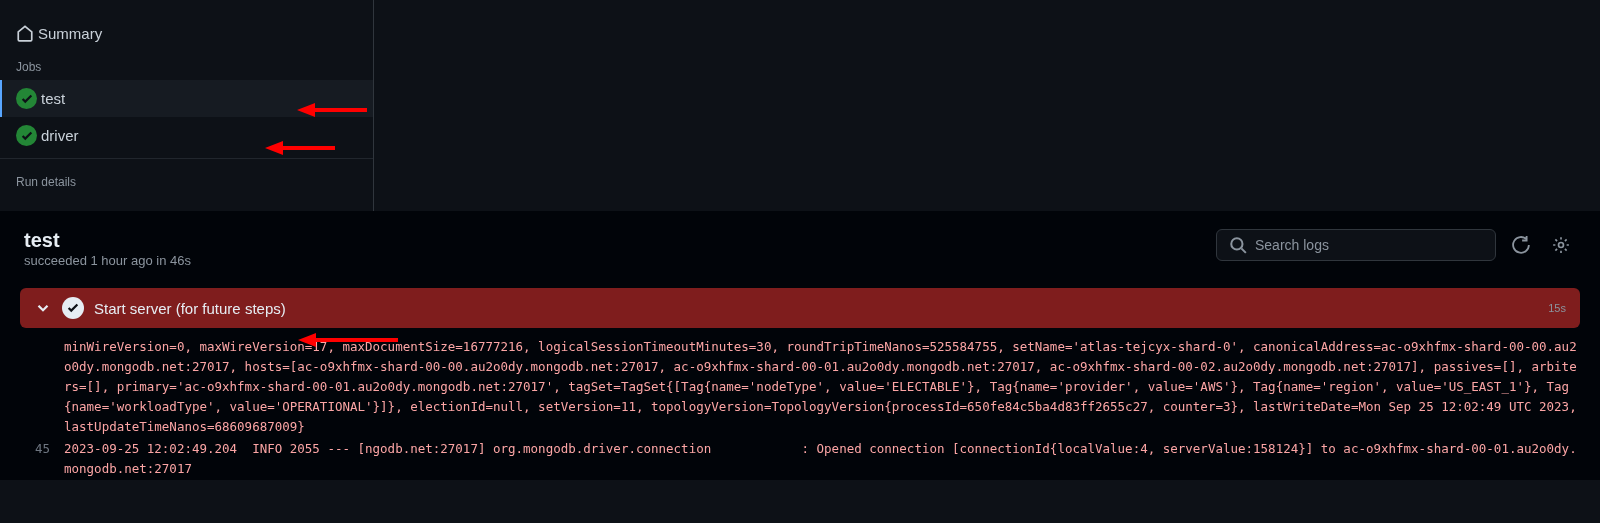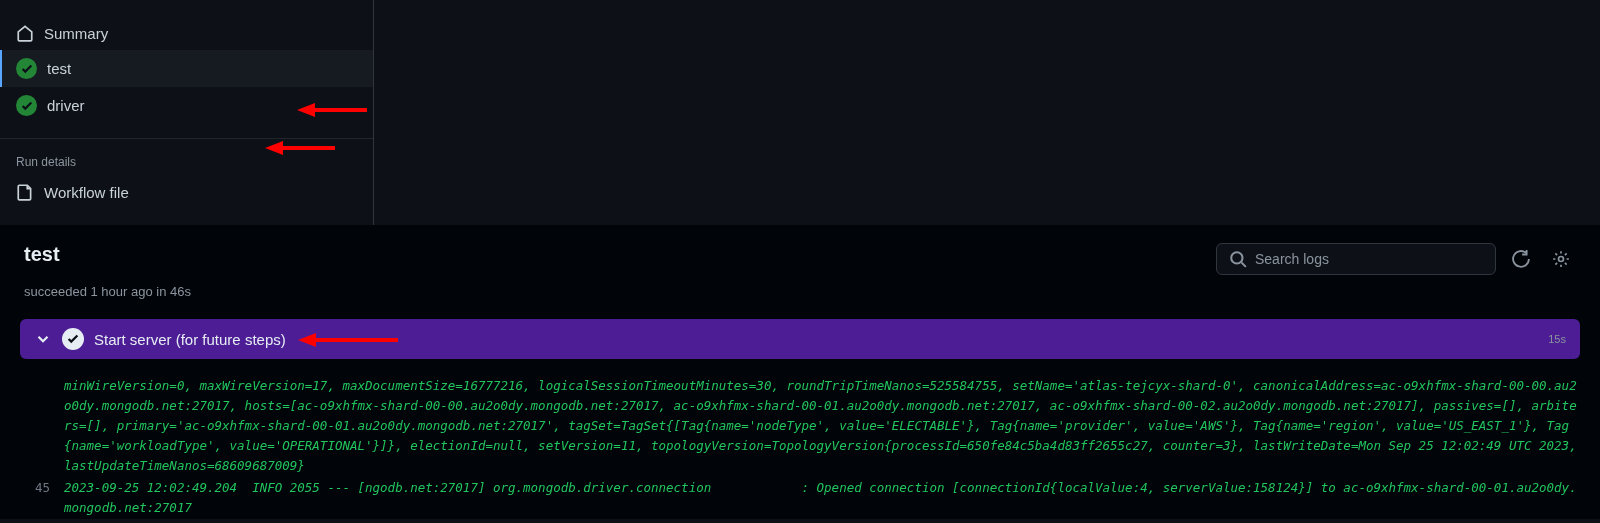--- a/index.html
+++ b/index.html
@@ -18,21 +18,21 @@
       border-right: 1px solid #30363d;
       padding: 16px 0;
       flex-shrink: 0;
     }
     .sidebar-row {
       display: flex;
       align-items: center;
       padding: 8px 16px;
       font-size: 15px;
       color: #c9d1d9;
-      gap: 10px;
+      gap: 4px;
     }
     .sidebar-row.selected {
       background: #161b22;
     }
     .sidebar-heading {
       font-size: 12px;
       color: #8b949e;
       padding: 10px 16px 6px;
     }
     .icon {
@@ -63,21 +63,21 @@
       min-width: 0;
     }
     .main-header {
       padding: 18px 24px 10px;
       display: flex;
       justify-content: space-between;
       align-items: flex-start;
       gap: 16px;
     }
     .title { font-size: 20px; font-weight: 600; color: #e6edf3; }
-    .subtitle { font-size: 13px; color: #8b949e; margin-top: 18px; }
+    .subtitle { font-size: 13px; color: #8b949e; margin-top: 1px; }
     .header-actions { display: flex; align-items: center; gap: 10px; }
     .search-wrap {
       display: flex;
       align-items: center;
       background: #0d1117;
       border: 1px solid #30363d;
       border-radius: 6px;
       padding: 6px 12px;
       width: 280px;
       gap: 8px;
@@ -97,23 +97,23 @@
       border: none;
       background: transparent;
       border-radius: 6px;
       display: flex;
       align-items: center;
       justify-content: center;
       color: #8b949e;
       cursor: pointer;
     }
     .step-header {
-      background: #4c1d95;
+      background: #7f1d1d;
       border-radius: 6px;
-      margin: 10px 20px 12px;
+      margin: 10px 20px 4px;
       display: flex;
       align-items: center;
       padding: 9px 14px;
       gap: 10px;
       font-size: 15px;
       color: #e6edf3;
     }
     .step-check {
       width: 22px;
       height: 22px;
@@ -141,21 +141,21 @@
       word-break: break-all;
     }
     .log-num {
       width: 44px;
       color: #6e7681;
       text-align: right;
       padding-right: 14px;
       flex-shrink: 0;
       user-select: none;
     }
-    .log-text { flex: 1; color: #22c55e; font-style: italic; }
+    .log-text { flex: 1; color: #fca5a5; }
     .arrow {
       position: absolute;
       z-index: 100;
       pointer-events: none;
     }
     .arrow svg { display: block; }
     .page-wrap { position: relative; width: 1600px; height: 523px; }
   </style>
 </head>
 <body>
@@ -164,49 +164,41 @@
 <div class="sidebar">
   <div class="sidebar-row">
     <span class="icon">
       <svg viewBox="0 0 16 16" fill="none" stroke="#c9d1d9" stroke-width="1.5">
             <path d="M2 7l6-5 6 5v7a1 1 0 0 1-1 1H3a1 1 0 0 1-1-1V7z"></path>
           </svg>
     </span>
     <span>Summary</span>
   </div>
 
+  <div class="sidebar-heading">Jobs</div>
 
   <div class="sidebar-row selected" style="border-left:2px solid #58a6ff;padding-left:14px;">
     <span class="check-badge">
       <svg viewBox="0 0 16 16" fill="none" stroke="#0d1117" stroke-width="2.5">
             <path d="M3 8l3 3 7-7"></path>
           </svg>
     </span>
     <span>test</span>
   </div>
   <div class="sidebar-row">
     <span class="check-badge">
       <svg viewBox="0 0 16 16" fill="none" stroke="#0d1117" stroke-width="2.5">
             <path d="M3 8l3 3 7-7"></path>
           </svg>
     </span>
     <span>driver</span>
   </div>
 
-  <div class="sidebar-heading" style="margin-top:14px;border-top:1px solid #21262d;padding-top:16px;">Run details</div>
-
-  <div class="sidebar-row">
-    <span class="icon">
-      <svg viewBox="0 0 16 16" fill="none" stroke="#c9d1d9" stroke-width="1.5">
-            <path d="M3 2h7l3 3v9a1 1 0 0 1-1 1H3a1 1 0 0 1-1-1V3a1 1 0 0 1 1-1z"></path>
-            <path d="M10 2v3h3"></path>
-          </svg>
-    </span>
-    <span>Workflow file</span>
-  </div>
+  <div class="sidebar-heading" style="margin-top:4px;border-top:1px solid #21262d;padding-top:16px;">Run details</div>
+
 </div>
 
 <div class="main">
   <div class="main-header">
     <div>
       <div class="title">test</div>
       <div class="subtitle">succeeded 1 hour ago in 46s</div>
     </div>
     <div class="header-actions">
       <div class="search-wrap">

